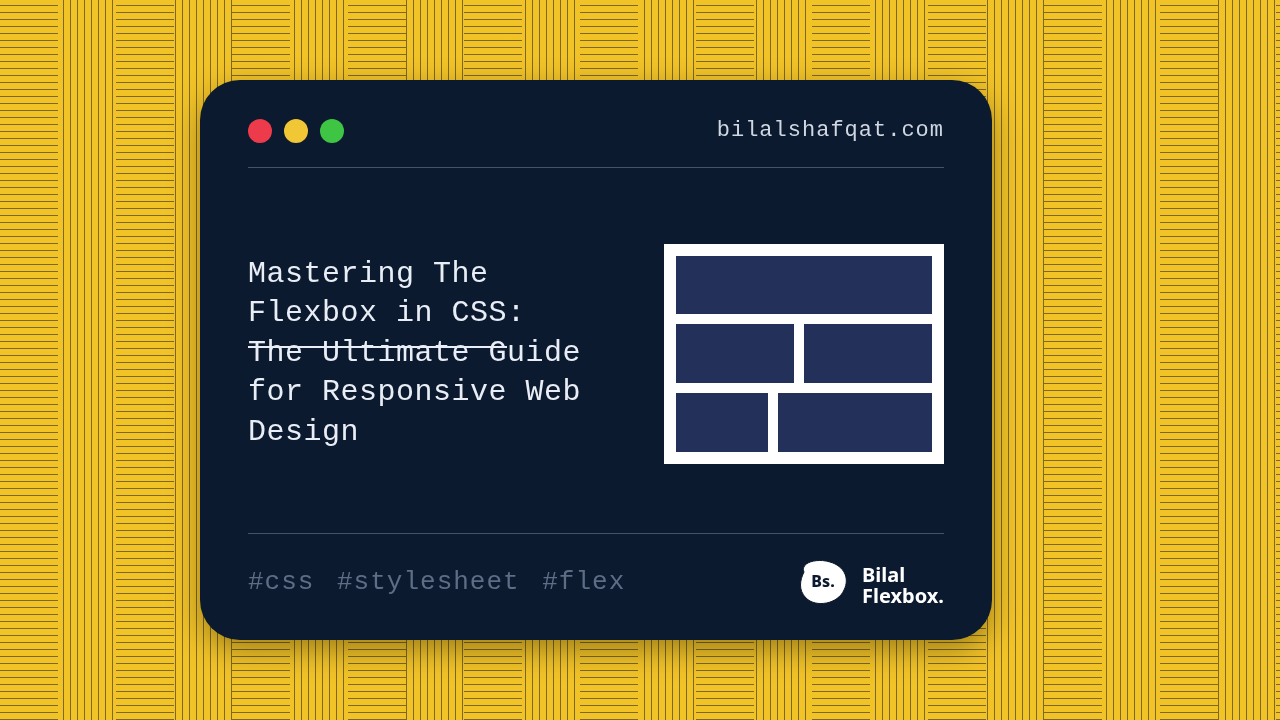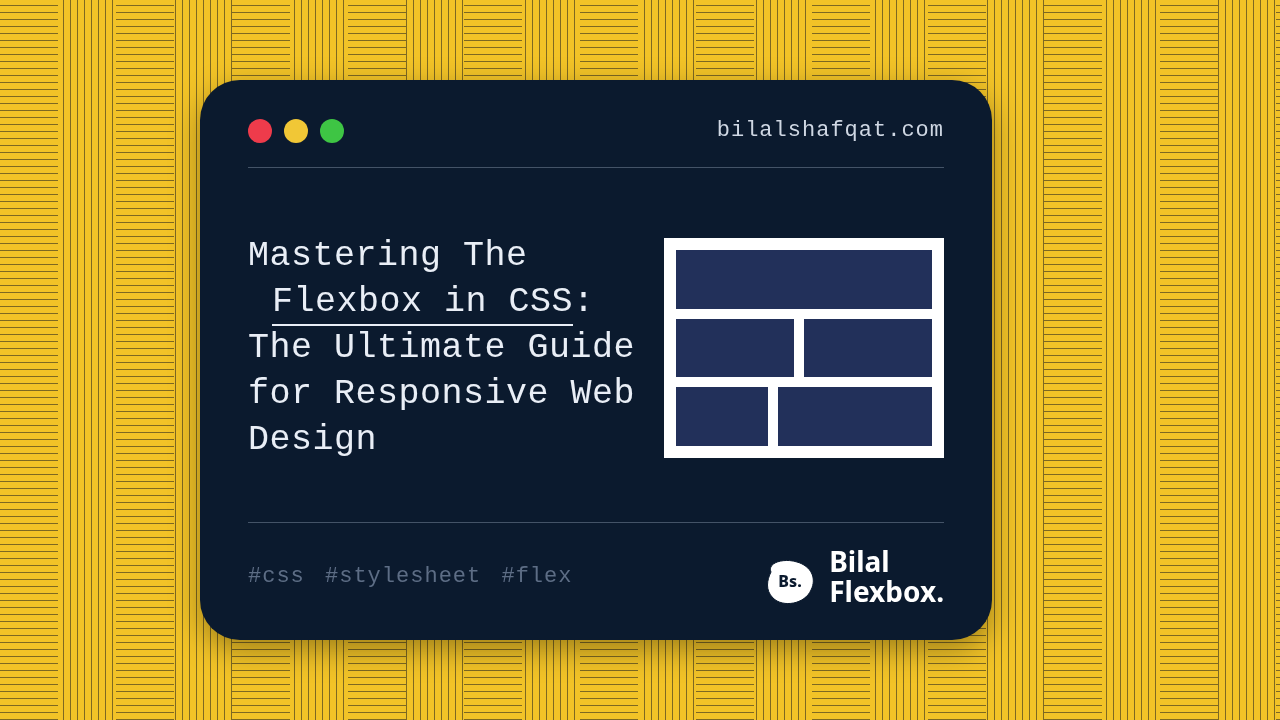--- a/index.html
+++ b/index.html
@@ -96,30 +96,29 @@
   .content {
     display: flex;
     flex: 1;
     align-items: center;
     gap: 28px;
     padding: 28px 0 22px 0;
   }
 
   .title-block {
     flex: 1;
-    font-size: 35px;
+    font-size: 30px;
     line-height: 1.32;
     color: #e9eef6;
     letter-spacing: 0.5px;
   }
 
   .title-underline {
     border-bottom: 2px solid #e9eef6;
-    padding-bottom: 2px;
-    margin-left: 24px;
+    padding-bottom: 16px;
   }
 
   
   .illustration {
     width: 280px;
     height: 220px;
     background: #ffffff;
     padding: 12px;
     display: flex;
     flex-direction: column;
@@ -141,36 +140,36 @@
 
   .footer {
     display: flex;
     align-items: center;
     justify-content: space-between;
     padding-top: 24px;
   }
 
   .tags {
     color: #5d6d85;
-    font-size: 22px;
+    font-size: 26px;
     letter-spacing: 1px;
     word-spacing: 6px;
     text-align: right;
   }
 
   .author-logo {
     display: flex;
     align-items: flex-end;
     gap: 12px;
   }
   .author-name {
     color: #ffffff;
     font-family: ui-sans-serif, system-ui, -apple-system, "Segoe UI", Roboto, "Helvetica Neue", Arial, sans-serif;
     font-weight: 700;
-    font-size: 28px;
+    font-size: 20px;
     line-height: 1.05;
   }
 </style>
 </head>
 <body>
 
 <div class="bg-weave"></div>
 
 <div class="window">
 

